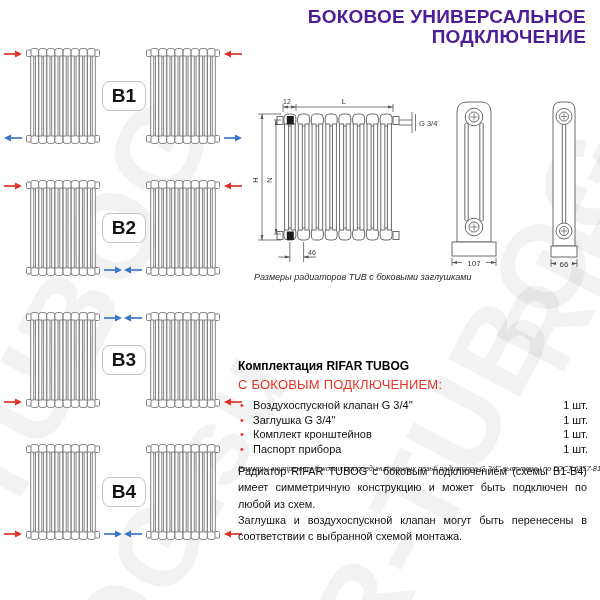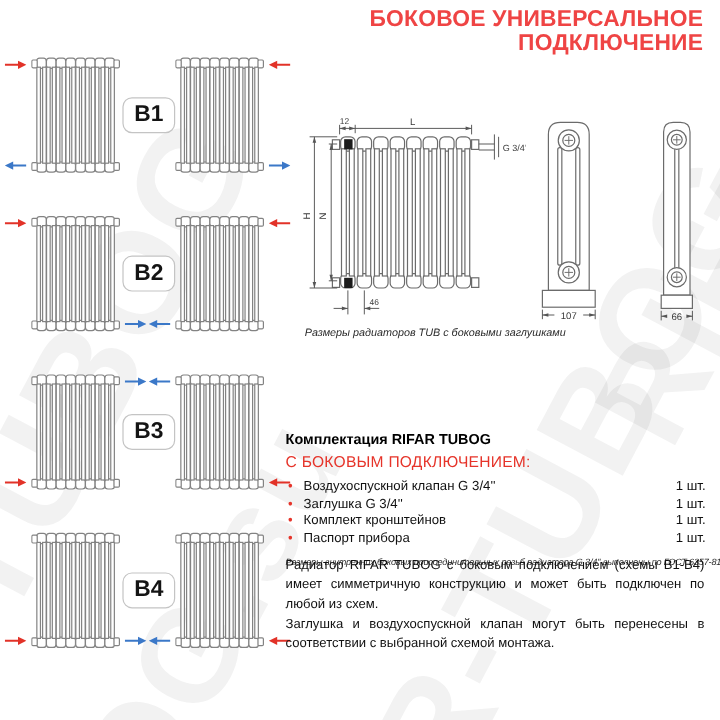--- a/index.html
+++ b/index.html
@@ -9,21 +9,21 @@
   .wm{position:absolute;font-weight:bold;color:rgba(40,40,40,0.06);white-space:nowrap;
       transform-origin:0 0;z-index:0;letter-spacing:3px;user-select:none;}
   .wm1{font-size:120px;left:-90px;top:470px;transform:rotate(-62deg);}
   .wm2{font-size:118px;left:150px;top:860px;transform:rotate(-62deg);}
   .wm3{font-size:118px;left:430px;top:880px;transform:rotate(-62deg);}
   .wm4{font-size:110px;left:470px;top:330px;transform:rotate(-62deg);}
   .wm5{font-size:110px;left:-70px;top:840px;transform:rotate(-62deg);}
   .content{position:relative;z-index:1;width:100%;height:100%;}
   
   .title{position:absolute;top:7px;right:14px;text-align:right;font-weight:bold;
-         font-size:19px;line-height:20px;letter-spacing:0.2px;color:#ef4444;}
+         font-size:19px;line-height:20px;letter-spacing:0.2px;color:#4c1d95;}
   
   .scheme-row{position:absolute;left:14px;width:212px;height:100px;}
   .rad-wrap{position:absolute;top:0;width:74px;height:100px;}
   .rad-wrap.left{left:12px;}
   .rad-wrap.right{left:132px;}
   .arrow{position:absolute;width:18px;height:10px;line-height:0;}
   .scheme-label{position:absolute;left:88px;top:35px;width:42px;height:28px;
         border:1.6px solid #c4c4c4;border-radius:8px;background:#fff;display:flex;
         align-items:center;justify-content:center;font-weight:bold;font-size:19px;color:#141414;}
   

